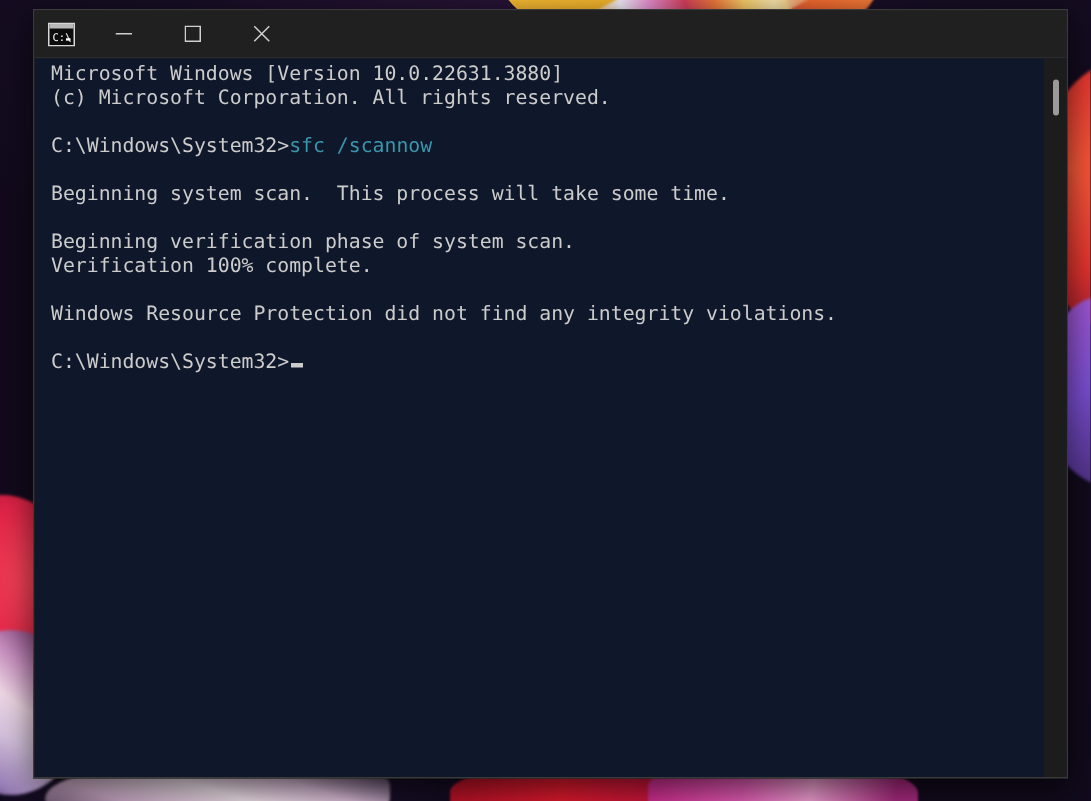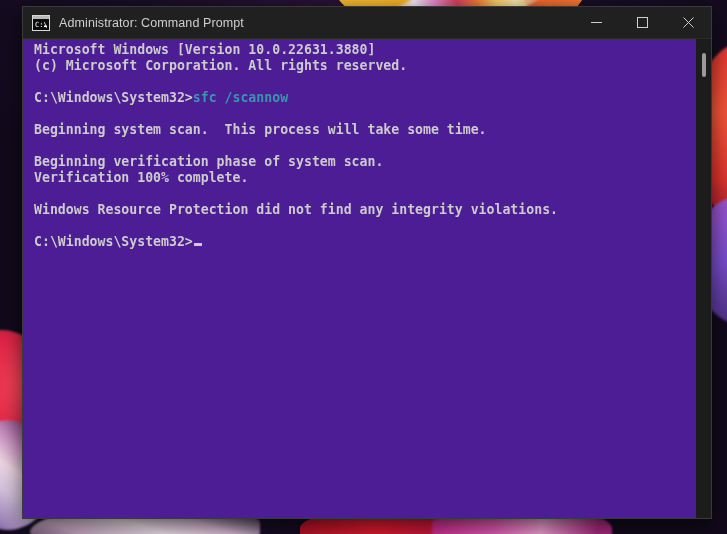--- a/index.html
+++ b/index.html
@@ -182,23 +182,22 @@
     align-items: center;
     justify-content: center;
     flex: 0 0 auto;
   }
   .win-btn svg { display: block; }
 
   
   #console-body {
     flex: 1 1 auto;
     position: relative;
-    background: #4c1d95;
-    overflow: hidden;
-    font-weight: bold;
+    background: #0f172a;
+    overflow: hidden;
   }
   #console-text {
     position: absolute;
     left: 11px;
     top: 3px;
     right: 22px;
     margin: 0;
     font-family: "DejaVu Sans Mono", "Liberation Mono", monospace;
     font-size: 13.2px;
     line-height: 16px;
@@ -259,21 +258,20 @@
 
   <div id="title-bar">
 
     <svg id="app-icon" viewBox="0 0 18 16">
       <rect x="0.5" y="0.5" width="17" height="15" fill="#0c0c0c" stroke="#d8d8d8" stroke-width="1"></rect>
       <rect x="1" y="1" width="16" height="3" fill="#b9b9b9"></rect>
       <text x="3" y="12.4" font-family="DejaVu Sans Mono, monospace" font-size="7" fill="#ffffff">C:\</text>
       <rect x="12" y="10.5" width="3" height="1.6" fill="#ffffff"></rect>
     </svg>
 
-    <span id="title-text">Administrator: Command Prompt</span>
 
     <div class="win-btn minimize">
       <svg width="11" height="11" viewBox="0 0 11 11">
         <rect x="0" y="5" width="11" height="1" fill="#d0d0d0"></rect>
       </svg>
     </div>
 
     <div class="win-btn maximize">
       <svg width="11" height="11" viewBox="0 0 11 11">
         <rect x="0.5" y="0.5" width="10" height="10" fill="none" stroke="#d0d0d0" stroke-width="1"></rect>

